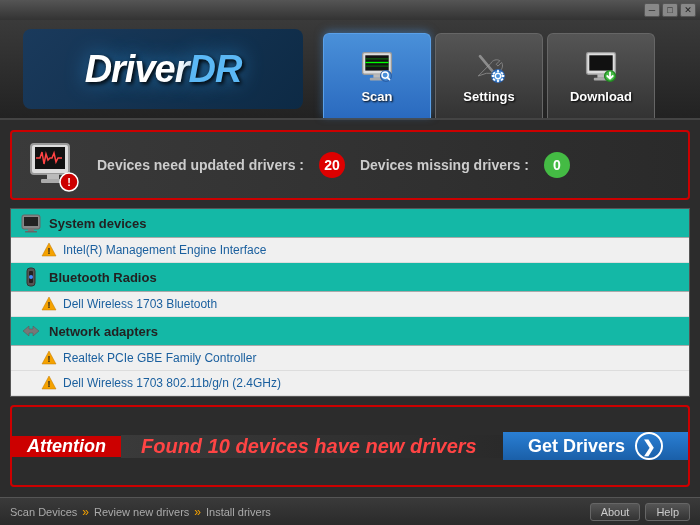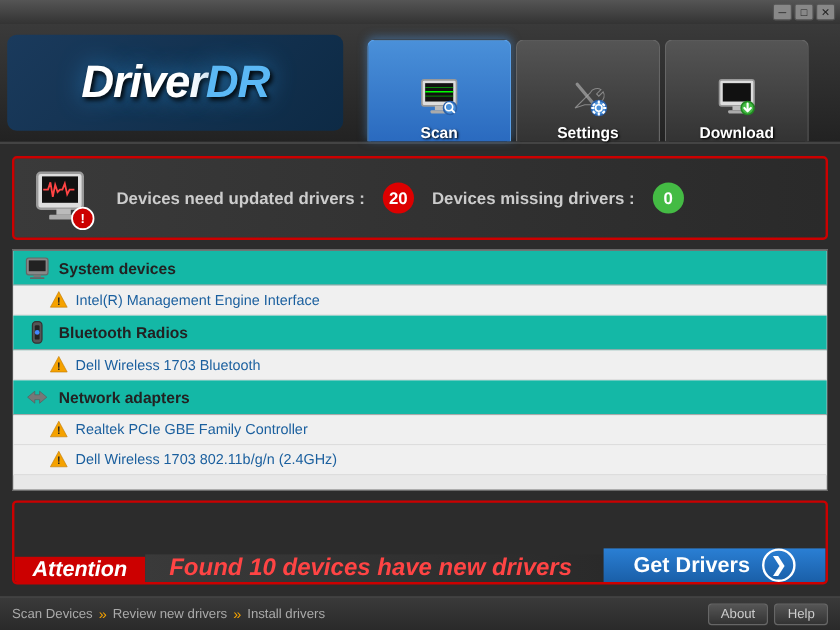--- a/index.html
+++ b/index.html
@@ -46,21 +46,21 @@
       display: flex;
       flex-direction: column;
     }
 
     
     .header {
       height: 100px;
       background: linear-gradient(to bottom, #3a3a3a, #222);
       display: flex;
       align-items: center;
-      padding: 0 6px;
+      padding: 0 23px;
       border-bottom: 2px solid #444;
       position: relative;
     }
 
     .logo {
       width: 280px;
       height: 80px;
       background: linear-gradient(135deg, #1a3a5c, #0d2a45);
       border-radius: 8px;
       display: flex;
@@ -84,26 +84,26 @@
     .nav-tabs {
       display: flex;
       align-items: flex-end;
       height: 100%;
       margin-left: 20px;
       gap: 4px;
       padding-bottom: 0;
     }
 
     .nav-tab {
-      width: 120px;
+      width: 108px;
       height: 85px;
       display: flex;
       flex-direction: column;
       align-items: center;
-      justify-content: flex-end;
+      justify-content: center;
       cursor: pointer;
       border-radius: 6px 6px 0 0;
       gap: 4px;
       position: relative;
     }
     .nav-tab.active {
       background: linear-gradient(to bottom, #4a90d9, #2a6abf);
       border: 1px solid #5aa0e9;
       border-bottom: none;
       box-shadow: 0 -2px 8px rgba(74,144,217,0.5);
@@ -228,23 +228,23 @@
     }
 
     
     .device-list-container::-webkit-scrollbar { width: 14px; }
     .device-list-container::-webkit-scrollbar-track { background: #ccc; }
     .device-list-container::-webkit-scrollbar-thumb { background: #888; border: 2px solid #ccc; }
 
     
     .attention-bar {
       display: flex;
-      align-items: flex-end;
+      align-items: center;
       gap: 0;
-      height: 70px;
+      height: 82px;
       border: 2px solid #cc0000;
       border-radius: 4px;
       overflow: hidden;
     }
     .attention-label {
       background: #cc0000;
       color: #fff;
       font-size: 18px;
       font-style: italic;
       font-weight: bold;

